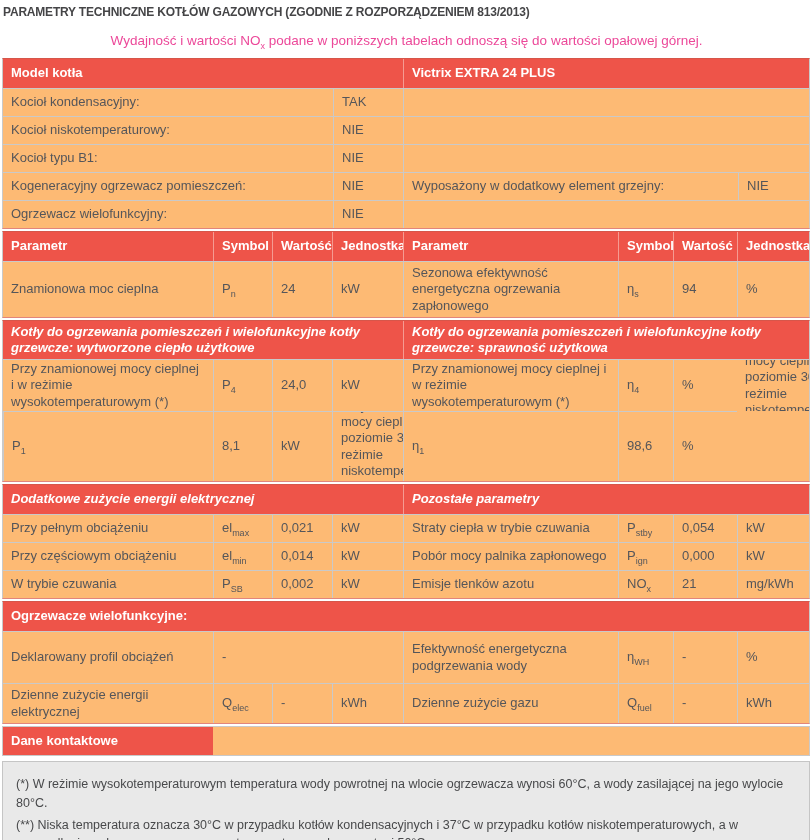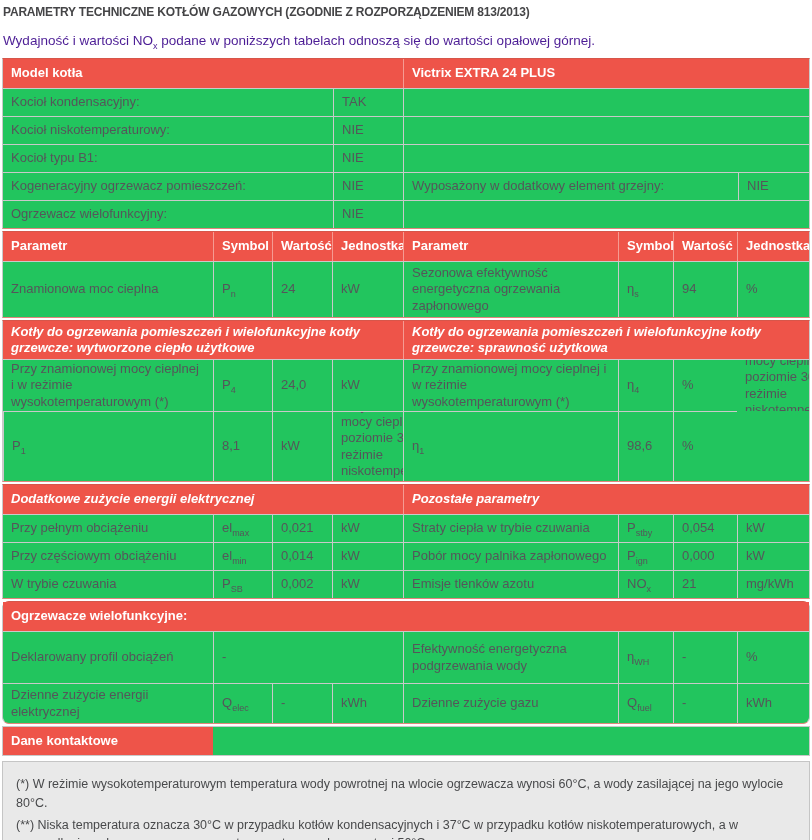--- a/index.html
+++ b/index.html
@@ -14,39 +14,40 @@
 
   h1.title {
     font-size: 12px;
     font-weight: bold;
     color: #454547;
     margin: 2px 0 0 1px;
     letter-spacing: -0.2px;
   }
   .subtitle {
     font-size: 13.5px;
-    color: #4c1d95;
+    color: #ec4899;
     margin: 14px 0 10px 1px;
+    text-align: center;
   }
   .subtitle sub { font-size: 9px; line-height: 0; }
 
   .sec {
     display: grid;
     border: 1px solid #c9c9c9;
     margin-top: 2px;
-    background: #22c55e;
+    background: #fdba74;
   }
   .sec-red  { border-top-color: #d6564a; }
   .pre-red  { border-bottom-color: #e2857b; }
 
   .g-info    { grid-template-columns: 330px 70px 335px 71px; grid-template-rows: 29px repeat(5, 28px); }
   .g-params  { grid-template-columns: 210px 59px 60px 71px 215px 55px 64px 72px; grid-template-rows: 29px 56px; }
   .g-heat    { grid-template-columns: 210px 59px 60px 71px 215px 55px 64px 72px; grid-template-rows: 38px 52px 70px; }
   .g-elec    { grid-template-columns: 210px 59px 60px 71px 215px 55px 64px 72px; grid-template-rows: 29px repeat(3, 28px); }
-  .g-multi   { grid-template-columns: 210px 59px 60px 71px 215px 55px 64px 72px; grid-template-rows: 29px 52px 40px; border-radius: 7px; }
+  .g-multi   { grid-template-columns: 210px 59px 60px 71px 215px 55px 64px 72px; grid-template-rows: 29px 52px 40px; }
   .g-contact { grid-template-columns: 210px 596px; grid-template-rows: 28px; }
 
   .c {
     display: flex;
     align-items: center;
     padding: 2px 8px;
     border-left: 1px solid #c9c9c9;
     border-top: 1px solid #c9c9c9;
     font-size: 13px;
     line-height: 1.25;

